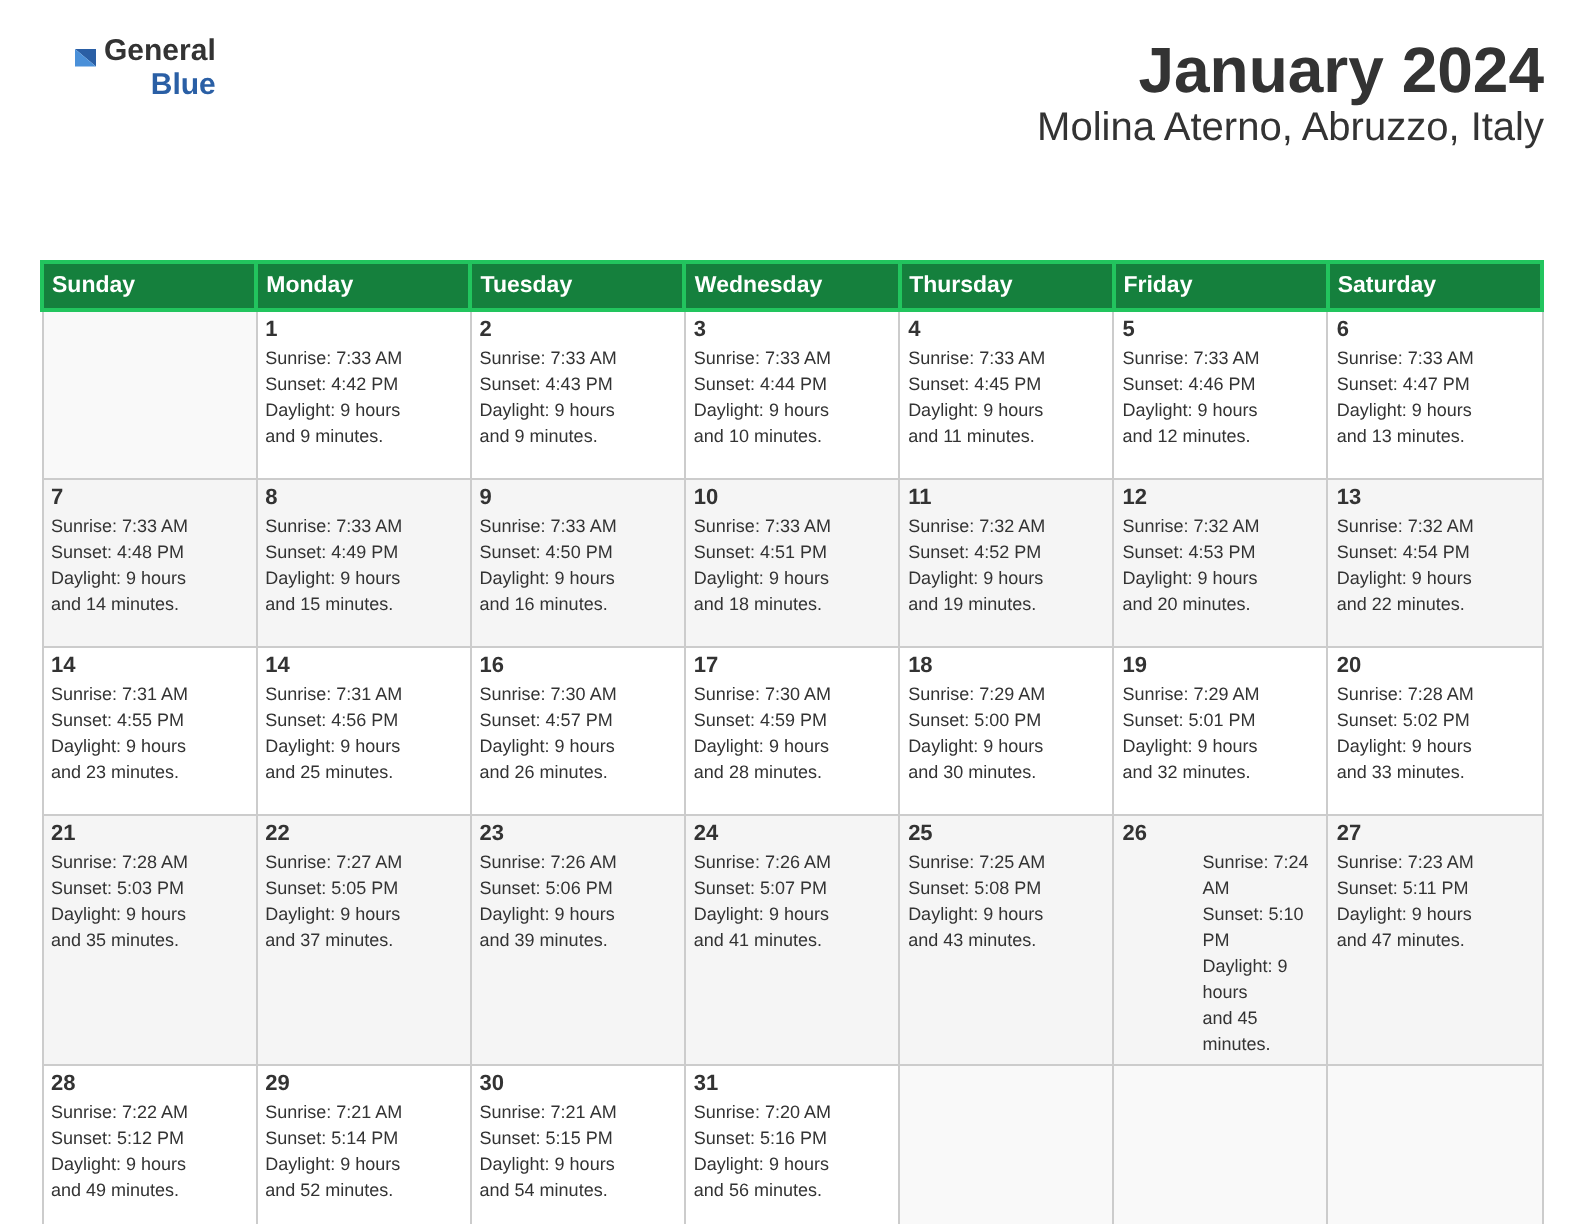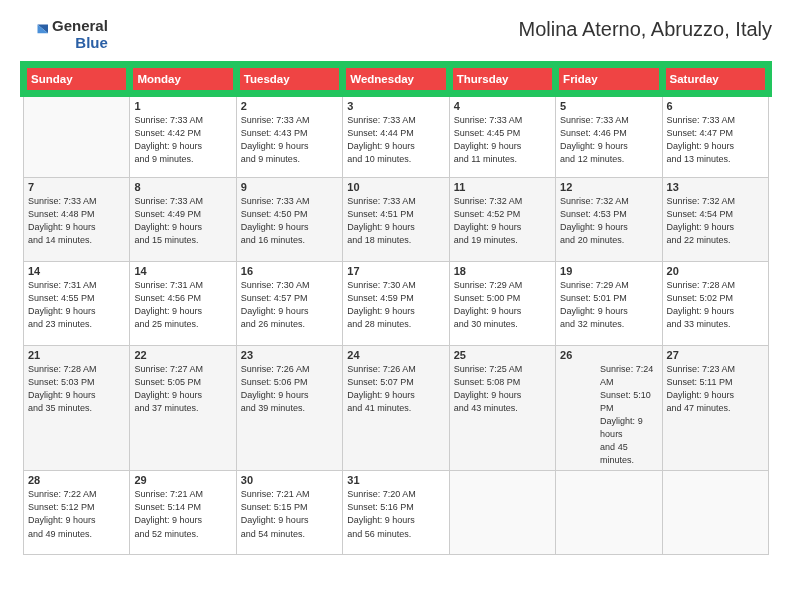--- a/index.html
+++ b/index.html
@@ -9,20 +9,21 @@
       font-family: Arial, sans-serif;
       background: #fff;
       overflow: hidden;
     }
     .page {
       width: 792px;
       height: 612px;
       padding: 18px 20px 12px 20px;
       display: flex;
       flex-direction: column;
+      gap: 44px;
     }
     .header {
       display: flex;
       justify-content: space-between;
       align-items: flex-start;
       margin-bottom: 10px;
     }
     .logo {
       display: flex;
       align-items: center;
@@ -65,27 +66,27 @@
       flex: 1;
       display: flex;
       flex-direction: column;
     }
     table {
       width: 100%;
       border-collapse: collapse;
       table-layout: fixed;
     }
     thead tr th {
-      background-color: #ef4444;
+      background-color: #15803d;
       color: #fff;
       font-size: 11.5px;
       font-weight: bold;
       padding: 5px 4px;
       text-align: left;
-      border: 7px solid #22c55e;
+      border: 2px solid #22c55e;
     }
     tbody tr td {
       border: 1px solid #ccc;
       vertical-align: top;
       padding: 3px 4px;
       font-size: 9.2px;
       color: #333;
       background: #fff;
       height: 84px;
     }
@@ -117,20 +118,21 @@
       <svg class="logo-icon" viewBox="0 0 32 32">
         <polygon points="20,4 32,4 32,14" fill="#2a5fa5"></polygon>
         <polygon points="20,4 32,14 20,14" fill="#4a90d9"></polygon>
       </svg>
       <div class="logo-text">
         <span class="logo-general">General</span>
         <span class="logo-blue">Blue</span>
       </div>
     </div>
     <div class="title-block">
+      <div class="month-title">January 2024</div>
       <div class="location-title">Molina Aterno, Abruzzo, Italy</div>
     </div>
   </div>
 
   <div class="calendar">
     <table>
       <thead>
         <tr>
         <th>Sunday</th>
             <th>Monday</th>

